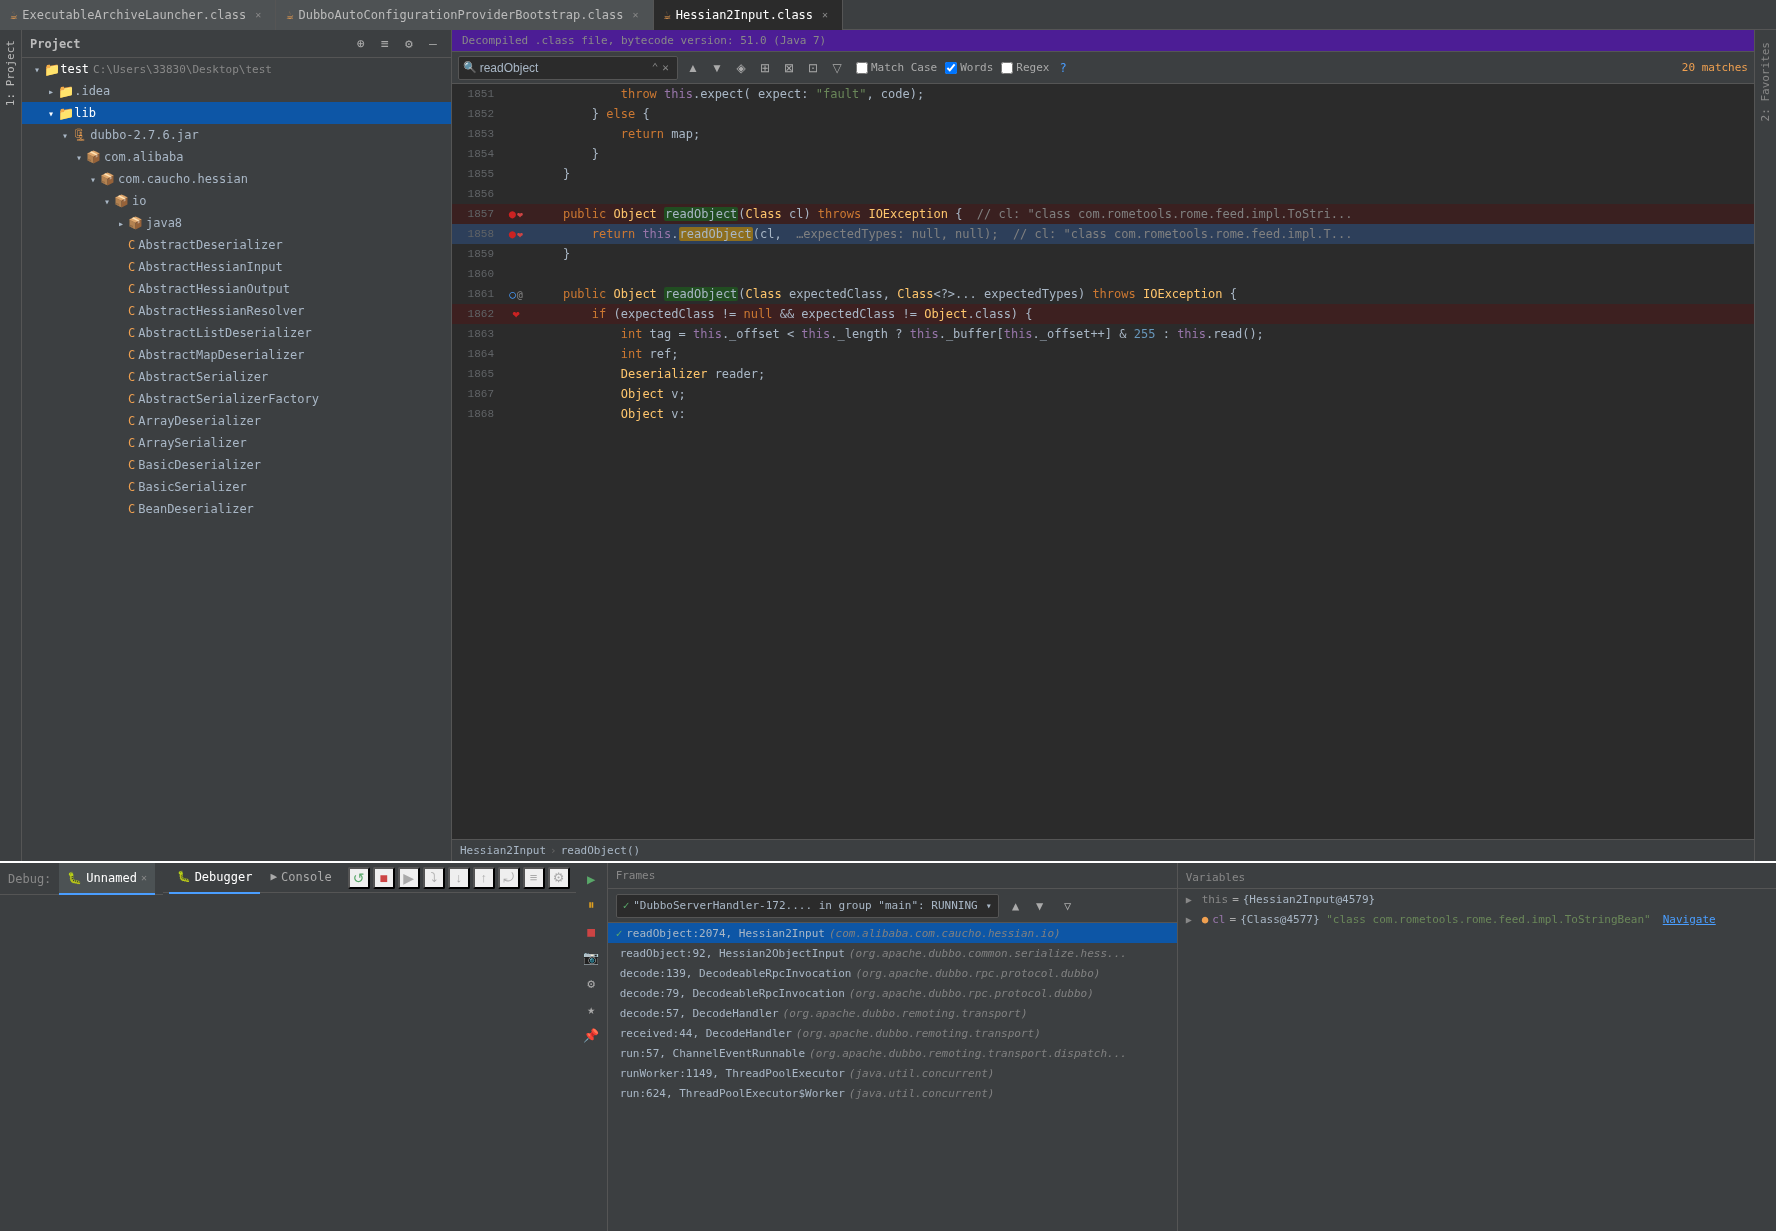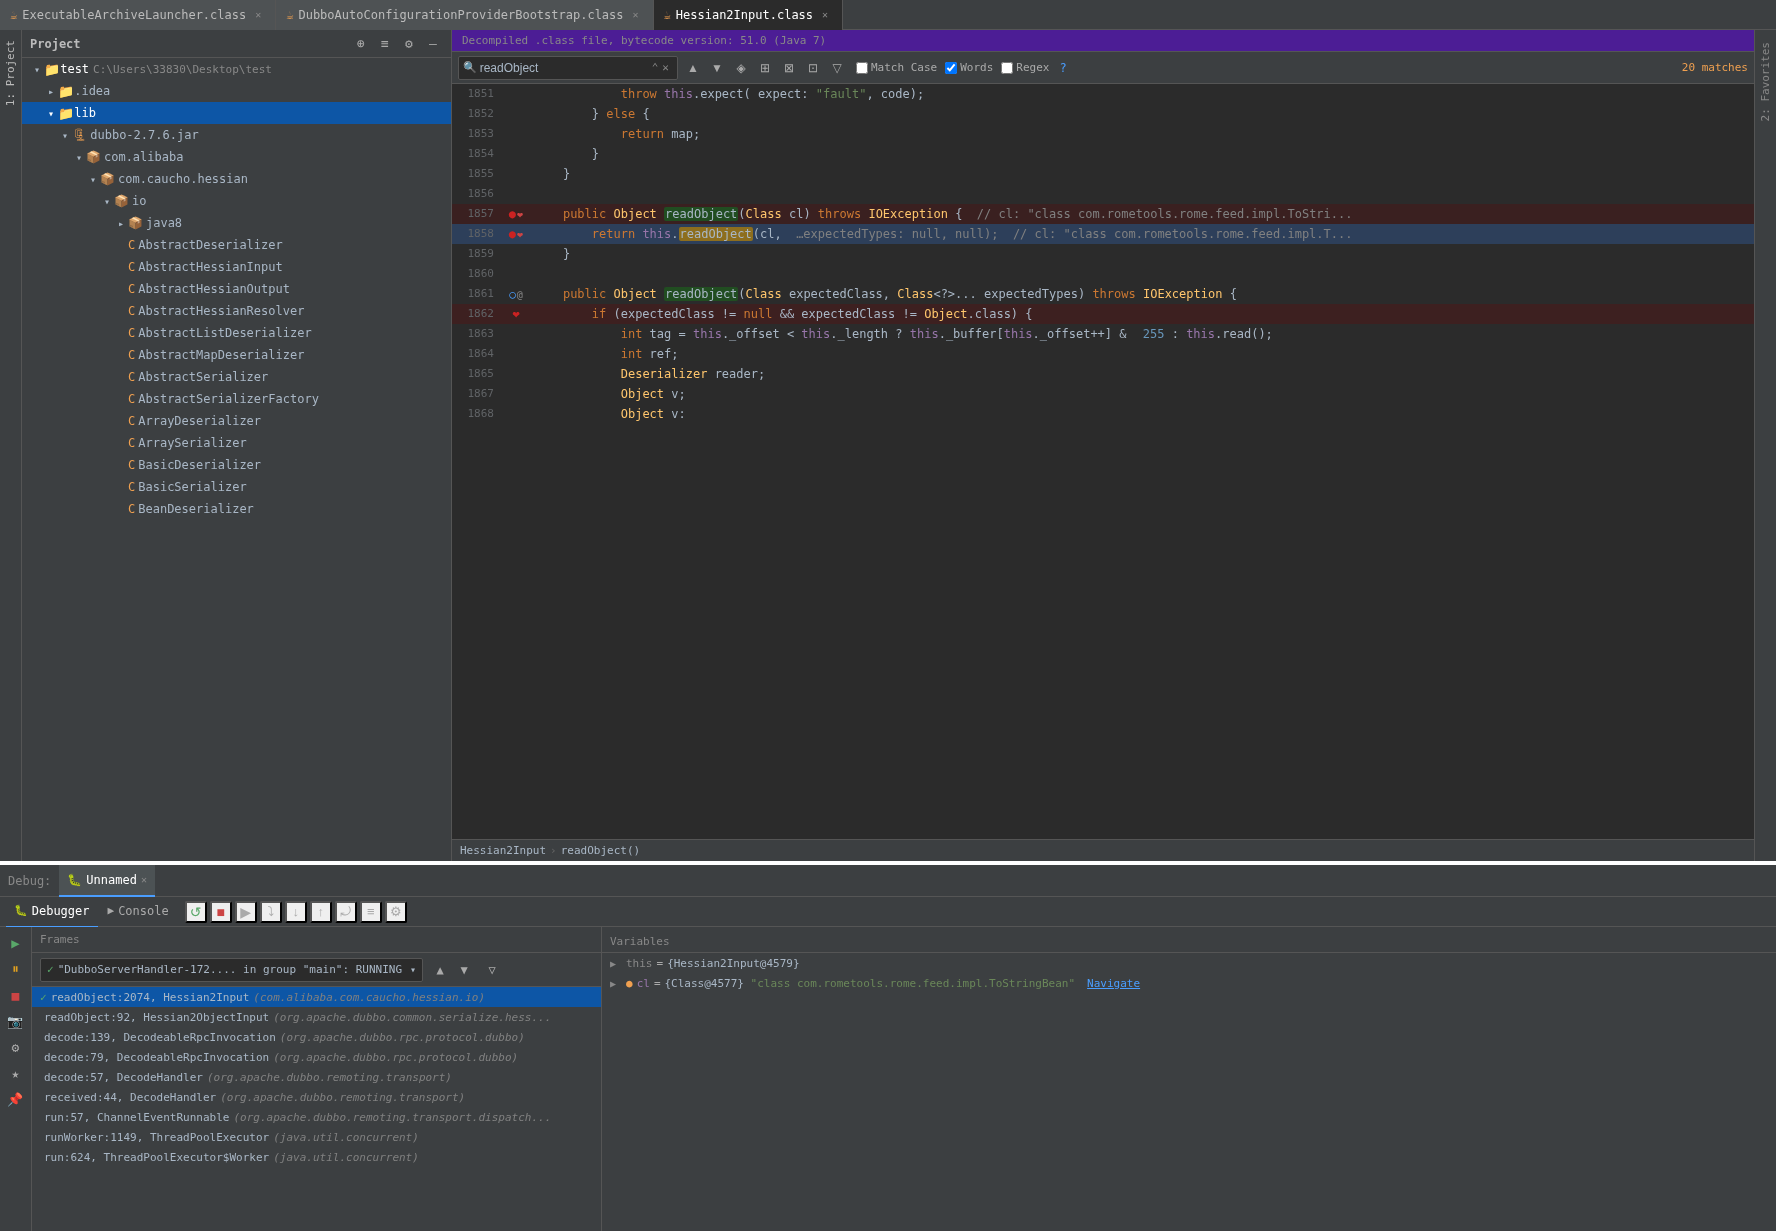--- a/index.html
+++ b/index.html
@@ -40,40 +40,40 @@
     .search-nav-btns { display: flex; gap: 2px; }
     .search-btn { width: 22px; height: 22px; display: flex; align-items: center; justify-content: center; color: #aaa; font-size: 12px; cursor: pointer; border-radius: 2px; border: none; background: transparent; }
     .search-options { display: flex; align-items: center; gap: 8px; margin-left: 4px; }
     .search-option { display: flex; align-items: center; gap: 3px; font-size: 11px; color: #aaa; cursor: pointer; }
     .search-option input[type=checkbox] { width: 12px; height: 12px; }
     .search-matches { color: #f0a050; font-size: 11px; margin-left: auto; white-space: nowrap; }
 
     
     .code-editor { flex: 1; overflow: auto; background: #2b2b2b; position: relative; }
     .code-line { display: flex; align-items: stretch; min-height: 20px; }
-    .line-num { width: 50px; text-align: right; padding-right: 8px; color: #606366; font-size: 11px; flex-shrink: 0; user-select: none; display: flex; align-items: center; justify-content: flex-end; line-height: 20px; }
+    .line-num { width: 50px; text-align: right; padding-right: 8px; color: #606366; font-size: 11px; flex-shrink: 0; user-select: none; display: flex; align-items: center; justify-content: flex-end; line-height: 20px; font-family: Liberation Mono, monospace; }
     .line-gutter { width: 28px; flex-shrink: 0; display: flex; align-items: center; justify-content: center; gap: 1px; }
     .line-content { flex: 1; padding-left: 4px; line-height: 20px; white-space: pre; font-size: 12px; overflow: visible; }
 
     
     .kw { color: #cc7832; }
     .str { color: #6a8759; }
-    .num { color: #6897bb; margin-left: 9px; }
+    .num { color: #6897bb; }
     .comment { color: #808080; }
     .class-name { color: #ffc66d; }
     .var-name { color: #9876aa; }
     .hl-green { background: #214d21; border-radius: 2px; padding: 0 1px; }
     .hl-yellow { background: #8d6e1e; border-radius: 2px; padding: 0 1px; }
 
     
     .breadcrumb-bar { background: #3c3f41; padding: 2px 8px; font-size: 11px; color: #888; border-top: 1px solid #555; flex-shrink: 0; display: flex; align-items: center; gap: 4px; height: 22px; }
     .breadcrumb-sep { color: #666; }
 
     
-    .debug-panel { height: 370px; border-top: 4px solid #ffffff; background: #3c3f41; display: flex; flex-direction: column; flex-shrink: 0; }
+    .debug-panel { height: 370px; border-top: 2px solid #ffffff; background: #3c3f41; display: flex; flex-direction: row; flex-shrink: 0; }
     .debug-header { display: flex; align-items: center; padding: 0 8px; background: #3c3f41; border-bottom: 1px solid #555; height: 32px; gap: 8px; }
     .debug-label { font-size: 12px; color: #888; }
     .debug-tab { display: flex; align-items: center; gap: 4px; padding: 4px 8px; font-size: 12px; cursor: pointer; color: #aaa; border-bottom: 2px solid transparent; height: 32px; }
     .debug-tab.active { color: #ffffff; border-bottom: 2px solid #4a9eff; }
     .debug-toolbar { display: flex; align-items: center; padding: 2px 6px; background: #3c3f41; border-bottom: 1px solid #555; gap: 4px; flex-shrink: 0; height: 30px; }
     .debug-btn { width: 22px; height: 22px; display: flex; align-items: center; justify-content: center; color: #aaa; font-size: 13px; cursor: pointer; border-radius: 2px; }
     .debug-body { flex: 1; display: flex; overflow: hidden; }
 
     
     .frames-panel { width: 570px; border-right: 1px solid #555; display: flex; flex-direction: column; overflow: hidden; }

